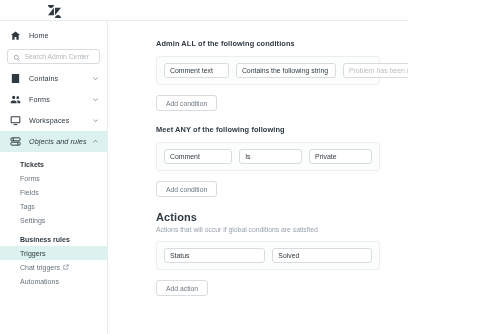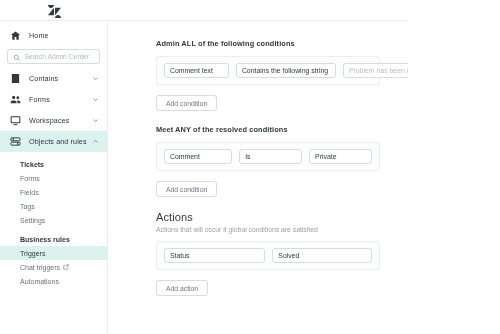--- a/index.html
+++ b/index.html
@@ -32,21 +32,21 @@
     overflow: hidden;
     padding-top: 4px;
   }
   .nav-item {
     display: flex; align-items: center;
     height: 21px;
     padding: 0 8px 0 9px;
     cursor: pointer;
     position: relative;
   }
-  .nav-item.active { background: #dbf2ef; }
+  .nav-item.active { background: #dbf2ef; font-style: italic; }
   .nav-ico {
     width: 13px; height: 13px;
     display: flex; align-items: center; justify-content: center;
     color: #2f3941; flex: 0 0 13px;
   }
   .nav-ico svg { width: 11px; height: 11px; display: block; }
   .nav-label {
     font-size: 7.2px; color: #2f3941;
     margin-left: 7px; white-space: nowrap;
     letter-spacing: .1px;
@@ -138,21 +138,21 @@
     background: #fff; cursor: pointer;
     font-size: 6.8px; color: #6c7780;
     white-space: nowrap;
   }
 
   .block { margin-bottom: 0; }
   .gap-lg { height: 18px; }
   .gap-md { height: 14px; }
 
   .actions-title {
-    font-size: 11px; color: #2f3941; font-weight: normal;
+    font-size: 11px; color: #2f3941; font-weight: bold;
     letter-spacing: .1px;
   }
   .actions-sub {
     font-size: 6.8px; color: #9aa2a9; margin-top: 3px;
   }
 </style>
 </head>
 <body>
 
 <div class="app">
@@ -316,21 +316,21 @@
             <div class="field f3">
               <span class="txt ph">Problem has been resolved in</span>
             </div>
           </div>
           <div class="btn-outline">Add condition</div>
         </div>
 
         <div class="gap-md"></div>
 
         <div class="block">
-          <div class="sect-label">Meet ANY of the resolved conditions</div>
+          <div class="sect-label">Meet ANY of the following following</div>
           <div class="cond-panel">
             <div class="field c1">
               <span class="txt">Comment</span>
               <span class="dchev">
                 <svg viewBox="0 0 24 24" fill="none" stroke="currentColor" stroke-width="2.4">
                     <path d="M5 9l7 7 7-7"></path>
                   </svg>
               </span>
             </div>
             <div class="field c2">

